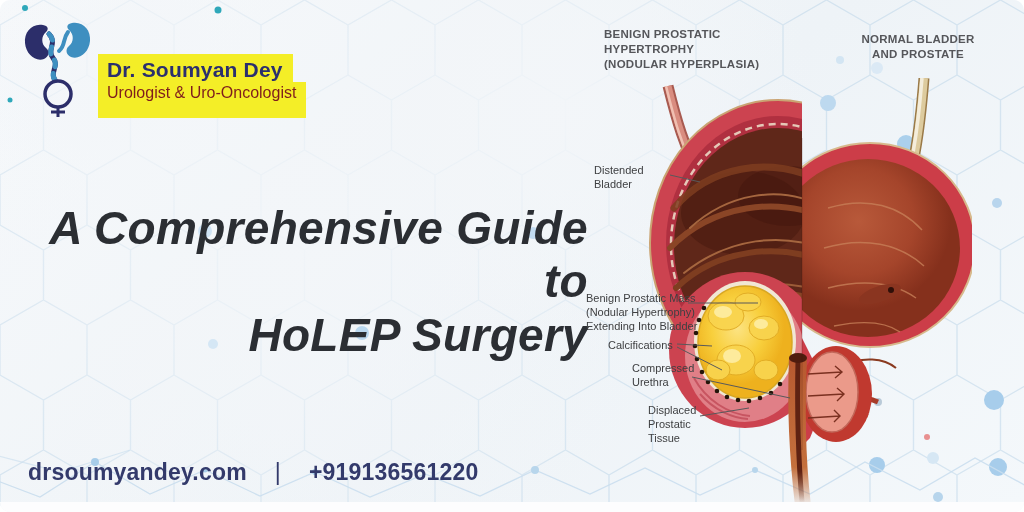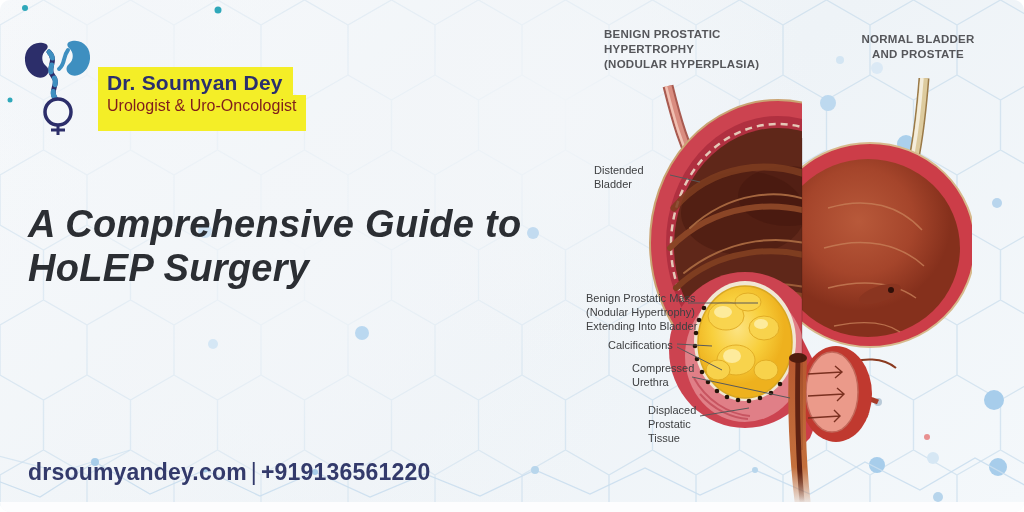--- a/index.html
+++ b/index.html
@@ -6,38 +6,38 @@
   .canvas{
     position:relative;width:1024px;height:512px;overflow:hidden;
     background:linear-gradient(135deg,#f7f9fb 0%,#eef3f7 55%,#f4f8fb 100%);
     font-family:"Liberation Sans",sans-serif;border-radius:10px;
   }
   svg{display:block;}
   .bg-layer{position:absolute;left:0;top:0;width:1024px;height:512px;}
   .bottom-strip{position:absolute;left:0;bottom:0;width:1024px;height:10px;background:#fdfdfe;}
 
   
-  .logo{position:absolute;left:22px;top:36px;display:flex;align-items:center;}
+  .logo{position:absolute;left:22px;top:18px;display:flex;align-items:flex-end;}
   .logo-icon{width:72px;height:100px;flex:0 0 auto;}
   .logo-text{margin-left:4px;margin-top:26px;}
   .logo-name{display:table;background:#f4ee27;color:#2b2f6e;font-weight:bold;
     font-size:21px;line-height:1.1;padding:4px 10px 2px 9px;letter-spacing:.2px;}
   .logo-spec{display:table;background:#f4ee27;color:#7f1d1d;font-size:16px;
     line-height:1.1;padding:2px 10px 16px 9px;margin-top:-1px;}
 
   
   .headline{
     position:absolute;left:28px;top:202px;width:560px;margin:0;
-    font-size:38px;line-height:1.16;font-weight:bold;font-style:italic;
-    color:#2b2e33;letter-spacing:.3px;white-space:pre-line;
+    font-size:46px;line-height:1.16;font-weight:bold;font-style:italic;
+    color:#2b2e33;letter-spacing:.3px;white-space:pre-line;text-align:right;
   }
 
   
   .contact{position:absolute;left:28px;top:459px;font-size:23px;font-weight:600;
-    color:#333a6b;letter-spacing:.2px;display:flex;gap:4px;align-items:center;}
+    color:#333a6b;letter-spacing:.2px;display:flex;gap:28px;align-items:center;}
   .contact .sep{font-weight:400;color:#333a6b;}
 
   
   .d-title{position:absolute;font-size:11.5px;font-weight:bold;color:#55565a;
     line-height:1.32;letter-spacing:.25px;white-space:pre-line;}
   .d-title.left{left:604px;top:27px;width:185px;}
   .d-title.right{left:843px;top:32px;width:150px;text-align:center;}
   .d-label{position:absolute;font-size:11px;color:#3f4042;line-height:1.28;white-space:pre-line;}
   .lbl-distended{left:594px;top:163px;}
   .lbl-mass{left:586px;top:291px;}

